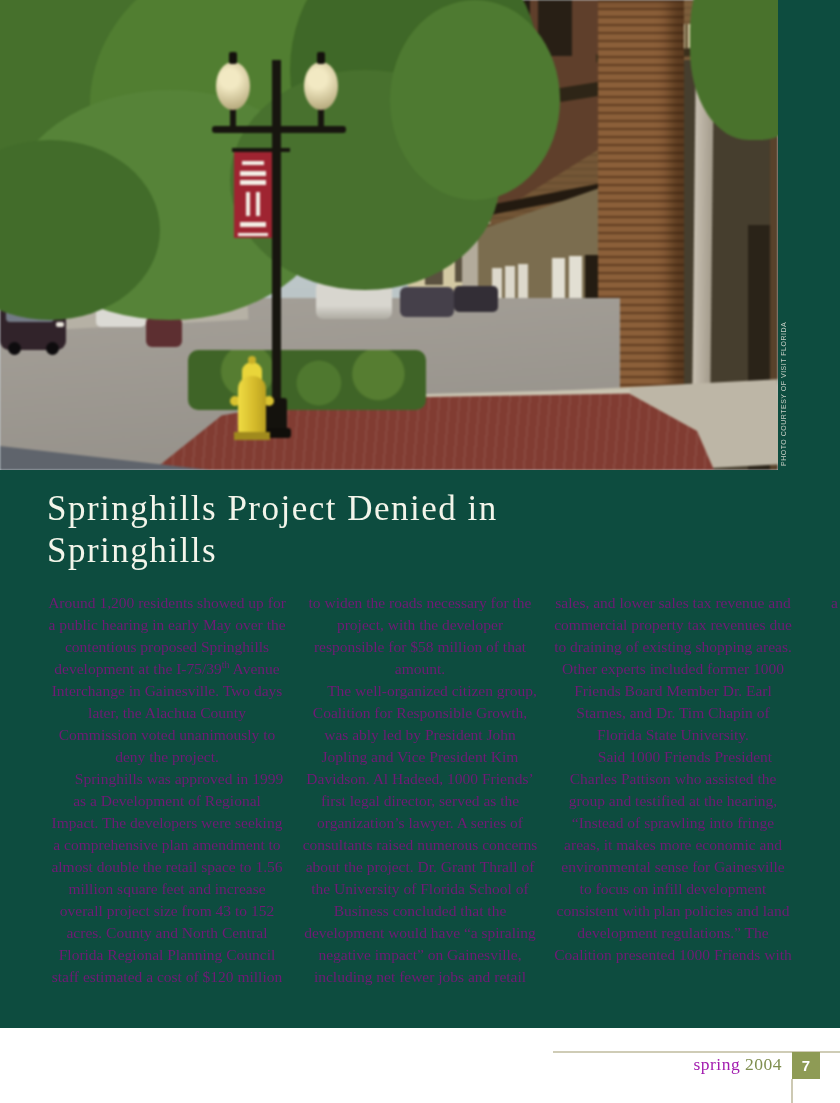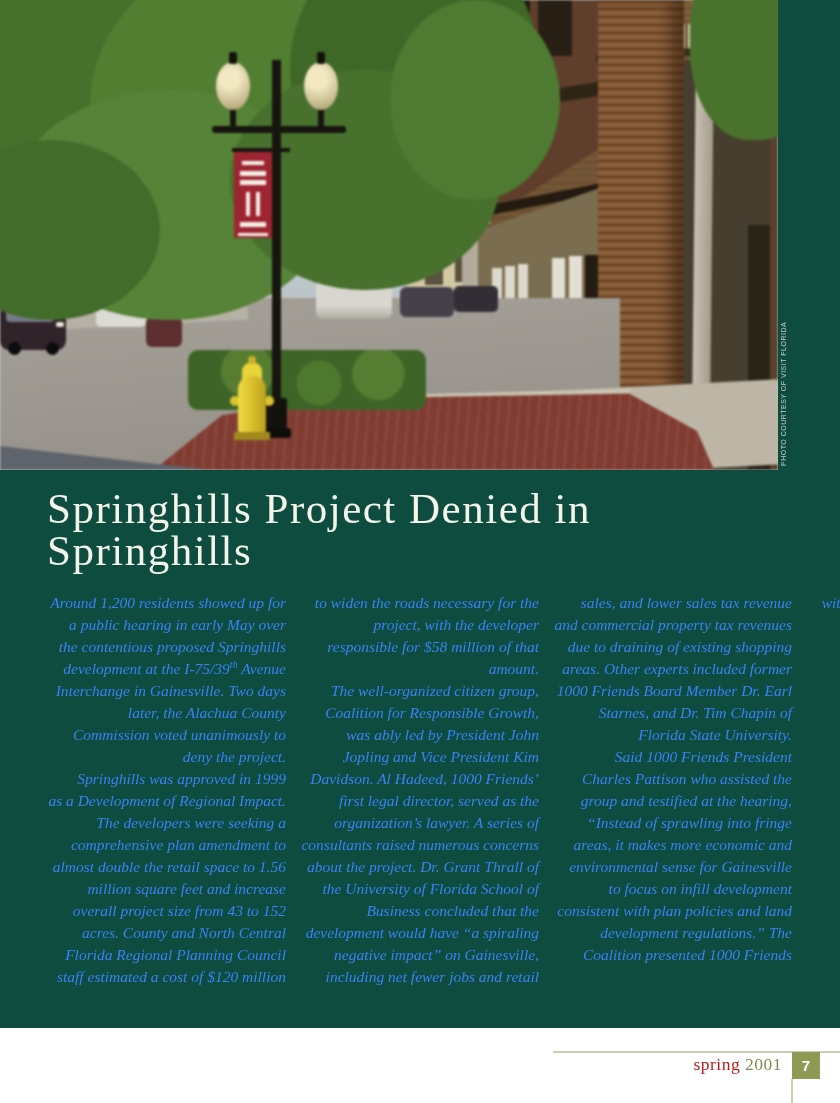--- a/index.html
+++ b/index.html
@@ -94,30 +94,30 @@
 
   .h-body{left:238px;top:376px;width:28px;height:58px;border-radius:13px 13px 4px 4px;background:linear-gradient(90deg,#efdc48,#d3ba2e 60%,#b89f24);}
   .h-dome{left:242px;top:362px;width:20px;height:18px;border-radius:50% 50% 0 0;background:#e8d53e;}
   .h-cap{left:248px;top:356px;width:8px;height:8px;border-radius:50%;background:#c9b12c;}
   .h-nozL{left:230px;top:396px;width:10px;height:10px;border-radius:50%;background:#d9c334;}
   .h-nozR{left:264px;top:396px;width:10px;height:10px;border-radius:50%;background:#d9c334;}
   .h-base{left:234px;top:432px;width:36px;height:8px;background:#9f8a20;}
 
   
   .credit{position:absolute;left:780px;top:336px;height:130px;writing-mode:vertical-rl;transform:rotate(180deg);font-family:"Liberation Sans",sans-serif;font-size:7px;letter-spacing:.5px;color:#c6cec5;white-space:nowrap;}
-  .title{position:absolute;left:47px;top:488px;color:#f3f5ea;font-size:43px;line-height:42px;letter-spacing:1.5px;font-weight:400;}
-  .columns{position:absolute;left:48px;top:592px;width:744px;height:414px;column-count:3;column-gap:15px;column-fill:auto;font-size:15.5px;line-height:22px;color:#3b82f6;text-align:right;font-style:italic;}
+  .title{position:absolute;left:47px;top:488px;color:#f3f5ea;font-size:35px;line-height:42px;letter-spacing:1.5px;font-weight:400;}
+  .columns{position:absolute;left:48px;top:592px;width:744px;height:414px;column-count:3;column-gap:15px;column-fill:auto;font-size:15.5px;line-height:22px;color:#701a75;text-align:center;}
   .columns p{margin:0;}
   .columns p.indent{text-indent:24px;}
   sup{font-size:10px;line-height:0;vertical-align:super;}
 
   
   .f-rule{position:absolute;left:553px;top:1051px;width:287px;height:2px;background:#cfccb6;}
   .f-label{position:absolute;right:58px;top:1054px;font-size:17.5px;letter-spacing:.5px;white-space:nowrap;}
-  .f-season{color:#b91c1c;}
+  .f-season{color:#a21caf;}
   .f-year{color:#7f8e4f;}
   .p-box{position:absolute;left:792px;top:1052px;width:28px;height:27px;background:#8e9b55;color:#fff;text-align:center;line-height:27px;font-size:15px;font-weight:bold;font-family:"Liberation Sans",sans-serif;}
   .f-vline{position:absolute;left:791px;top:1079px;width:2px;height:24px;background:#cdc9b3;}
 </style>
 </head>
 <body>
 
 <div class="page">
   <div class="green-panel"></div>
 
@@ -224,17 +224,17 @@
     <p><span>Around 1,200 residents showed up for a public hearing in early May over the contentious proposed Springhills development at the I-75/39</span><sup>th</sup><span> Avenue Interchange in Gainesville.  Two days later, the Alachua County Commission voted unanimously to deny the project.</span></p>
     <p class="indent">Springhills was approved in 1999 as a Development of Regional Impact.  The developers were seeking a comprehensive plan amendment to almost double the retail space to 1.56 million square feet and increase overall project size from 43 to 152 acres.  County and North Central Florida Regional Planning Council staff estimated a cost of $120 million to widen the roads necessary for the project, with the developer responsible for $58 million of that amount.</p>
     <p class="indent">The well-organized citizen group, Coalition for Responsible Growth, was ably led by President John Jopling and Vice President Kim Davidson.  Al Hadeed, 1000 Friends’ first legal director, served as the organization’s lawyer.  A series of consultants raised numerous concerns about the project.  Dr. Grant Thrall of the University of Florida School of Business concluded that the development would have “a spiraling negative impact” on Gainesville, including net fewer jobs and retail sales, and lower sales tax revenue and commercial property tax revenues due to draining of existing shopping areas.  Other experts included former 1000 Friends Board Member Dr. Earl Starnes, and Dr. Tim Chapin of Florida State University.</p>
     <p class="indent">Said 1000 Friends President Charles Pattison who assisted the group and testified at the hearing, “Instead of sprawling into fringe areas, it makes more economic and environmental sense for Gainesville to focus on infill development consistent with plan policies and land development regulations.”  The Coalition presented 1000 Friends with a plaque of appreciation for its assistance.</p>
   </div>
 
   <div class="f-rule"></div>
   <div class="f-label">
     <span class="f-season">spring</span>
     <span> </span>
-    <span class="f-year">2001</span>
+    <span class="f-year">2004</span>
   </div>
   <div class="p-box">7</div>
   <div class="f-vline"></div>
 </div>
 
 </body></html>

